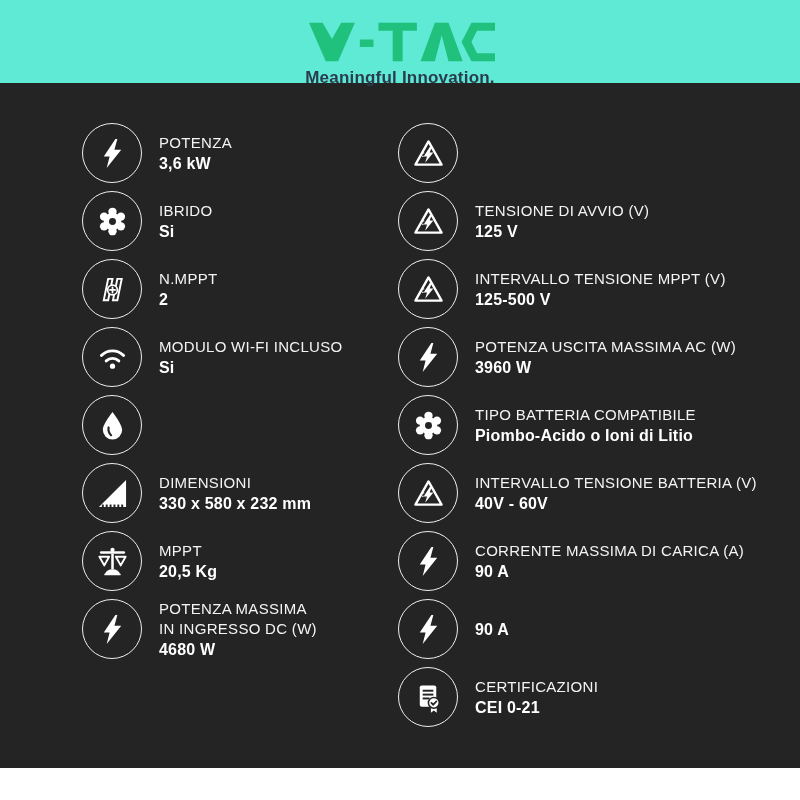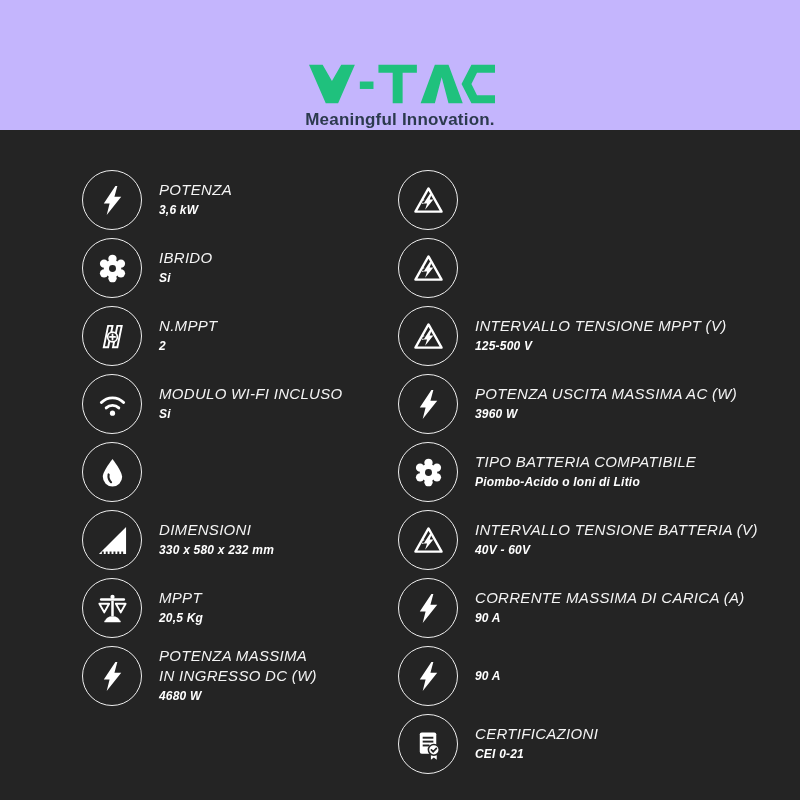--- a/index.html
+++ b/index.html
@@ -5,38 +5,38 @@
   :root{
     --green:#1fc17d;
     --navy:#2c3a4e;
     --panel:#242424;
     --white:#ffffff;
   }
   *{margin:0;padding:0;box-sizing:border-box;}
   html,body{width:800px;height:800px;overflow:hidden;}
   body{font-family:"Liberation Sans","DejaVu Sans",sans-serif;background:#fff;}
 
-  .header{height:130px;background:#c4b5fd;display:flex;align-items:flex-end;justify-content:center;}
+  .header{height:83px;background:#5eead4;display:flex;align-items:flex-start;justify-content:center;}
   .logo-wrap{padding-top:22px;display:flex;flex-direction:column;align-items:flex-end;}
   .logo-svg{display:block;width:186px;height:40px;}
   .tagline{margin-top:6px;font-size:17px;font-weight:600;color:var(--navy);letter-spacing:.2px;}
   .sr-only{position:absolute;width:1px;height:1px;overflow:hidden;clip:rect(0 0 0 0);}
 
   .panel{height:685px;background:var(--panel);padding:36px 18px 0 82px;display:flex;}
   .col{display:flex;flex-direction:column;}
   .col-left{width:316px;flex:none;}
   .col-right{flex:1;}
 
-  .spec-row{height:68px;display:flex;align-items:center;gap:17px;font-style:italic;}
+  .spec-row{height:68px;display:flex;align-items:center;gap:17px;}
   .icon-circle{width:60px;height:60px;border:1.5px solid rgba(255,255,255,.92);border-radius:50%;
     flex:none;display:flex;align-items:center;justify-content:center;}
   .icon{width:31px;height:31px;color:#fff;display:block;}
   .spec-text{display:flex;flex-direction:column;justify-content:center;}
   .spec-label{font-size:15px;color:#f4f4f4;line-height:20px;letter-spacing:.3px;white-space:pre-line;}
-  .spec-value{font-size:12px;font-weight:700;color:#fff;line-height:21px;letter-spacing:.2px;}
+  .spec-value{font-size:16px;font-weight:700;color:#fff;line-height:21px;letter-spacing:.2px;}
 
   .svg-defs{position:absolute;width:0;height:0;overflow:hidden;}
 </style>
 </head>
 <body>
 
 <svg class="svg-defs" aria-hidden="true">
   <defs>
     <symbol id="sym-bolt" viewBox="0 0 32 32">
       <path fill="currentColor" d="M19 1 L7 19 h6 L10 31 L25 12 h-7 L21 1 Z"></path>
@@ -226,20 +226,24 @@
             <use href="#sym-hv-triangle"></use>
           </svg>
         </div>
       </div>
       <div class="spec-row">
         <div class="icon-circle">
           <svg class="icon" viewBox="0 0 32 32" aria-hidden="true">
             <use href="#sym-hv-triangle"></use>
           </svg>
         </div>
+        <div class="spec-text">
+          <div class="spec-label">TENSIONE DI AVVIO (V)</div>
+          <div class="spec-value">125 V</div>
+        </div>
       </div>
       <div class="spec-row">
         <div class="icon-circle">
           <svg class="icon" viewBox="0 0 32 32" aria-hidden="true">
             <use href="#sym-hv-triangle"></use>
           </svg>
         </div>
         <div class="spec-text">
           <div class="spec-label">INTERVALLO TENSIONE MPPT (V)</div>
           <div class="spec-value">125-500 V</div>

